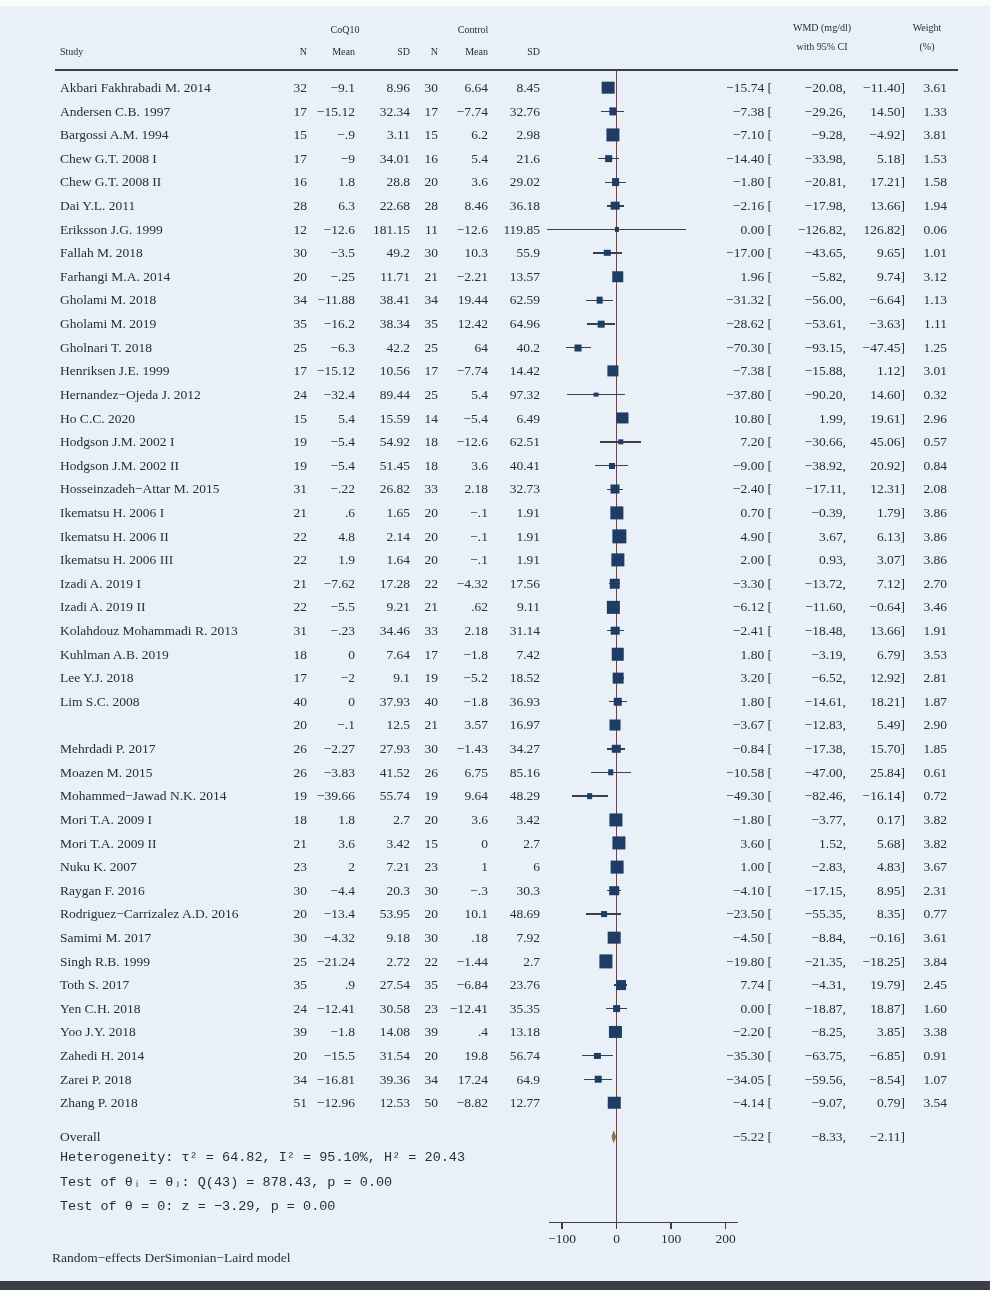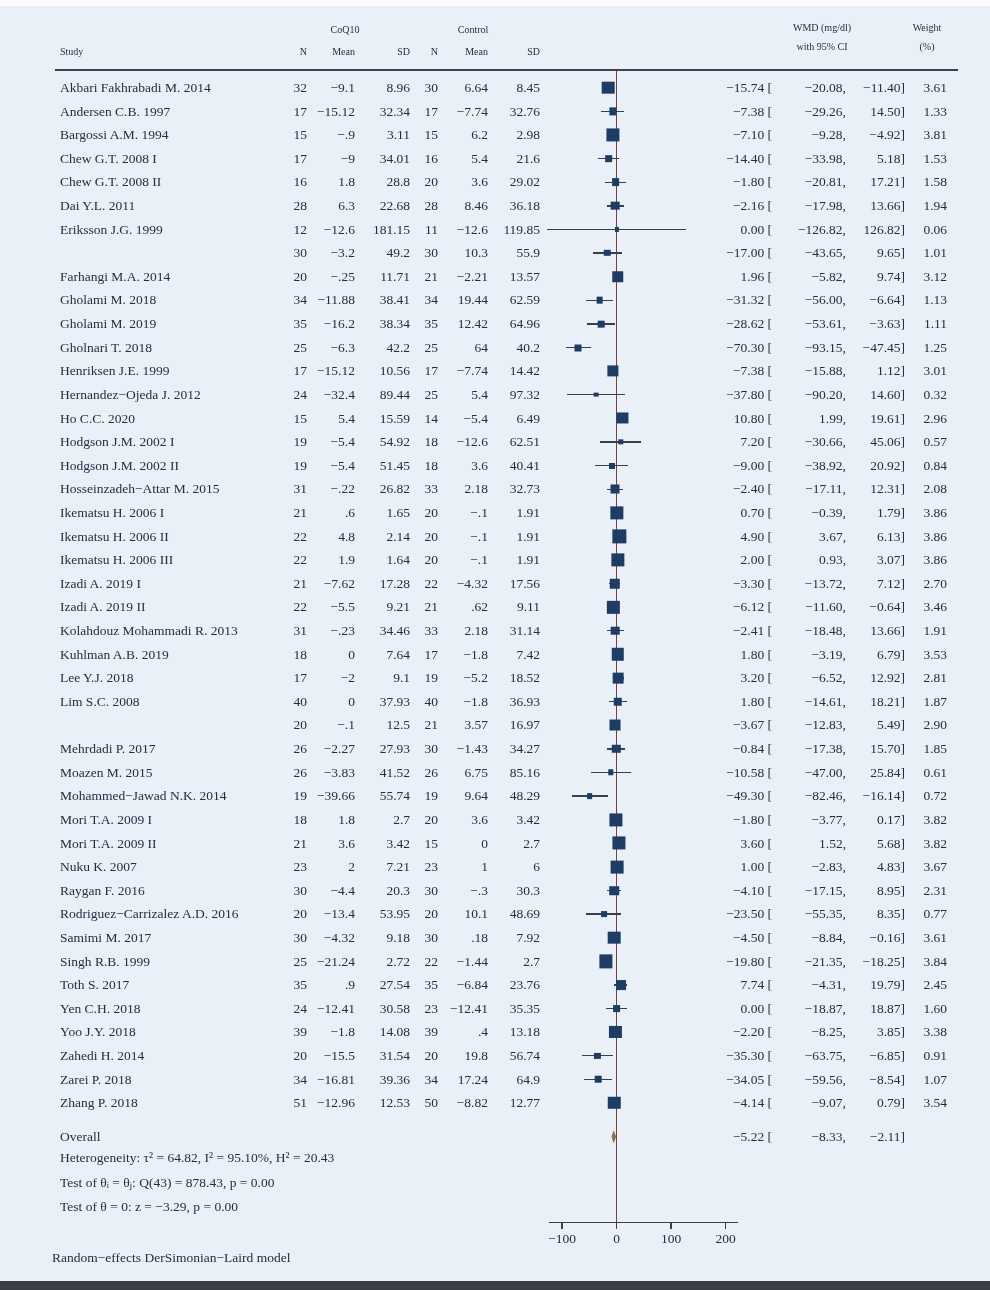--- a/index.html
+++ b/index.html
@@ -28,21 +28,21 @@
   .c-est {left:664px; width:108px; text-align:right;}
   .c-lo  {left:776px; width:70px;  text-align:right;}
   .c-hi  {left:848px; width:57px;  text-align:right;}
   .c-w   {left:905px; width:42px;  text-align:right;}
   .plotcell{position:absolute; left:545px; top:0; width:198px; height:100%;}
   .wh{position:absolute; top:50%; height:1.3px; margin-top:-0.65px; background:#3a3f4a;}
   .sq{position:absolute; top:50%; background:#1e3c64; transform:translate(-50%,-50%);}
   .diamond{position:absolute; top:50%; transform:translate(-50%,-50%);
     background:#8a7448; clip-path:polygon(50% 0,100% 50%,50% 100%,0 50%);}
   .overall-row{position:absolute; left:0; top:1125px; width:990px; height:23.62px;}
-  .stat-line{position:absolute; left:60px; font-size:13.5px; line-height:22px; white-space:nowrap;}
+  .stat-line{position:absolute; left:60px; font-size:13.5px; line-height:22px; white-space:nowrap;font-family:Liberation Mono, monospace;}
   .axis-line{position:absolute; left:549px; top:1222px; width:189px; height:1.4px; background:#3a3f4a;}
   .tick{position:absolute; width:1.4px; height:7px; top:1222px; background:#3a3f4a;}
   .tick-label{position:absolute; top:1231px; width:60px; text-align:center; font-size:13.5px;}
   .footer{position:absolute; left:52px; top:1249px; font-size:13.5px; line-height:18px; white-space:nowrap;}
 </style>
 </head>
 <body>
 
 <div class="page">
   <div class="top-strip"></div>
@@ -179,22 +179,23 @@
         <span class="cell c-est">0.00 [</span>
         <span class="cell c-lo">−126.82,</span>
         <span class="cell c-hi">126.82]</span>
         <span class="cell c-w">0.06</span>
         <div class="plotcell">
           <div class="wh" style="left: 2.4831px; width: 138.234px;"></div>
           <div class="sq" style="width: 4.144px; height: 4.144px; left: 71.6px;"></div>
         </div>
       </div>
       <div class="row">
+        <span class="cell c-study">Fallah M. 2018</span>
         <span class="cell c-n1">30</span>
-        <span class="cell c-m1">−3.2</span>
+        <span class="cell c-m1">−3.5</span>
         <span class="cell c-sd1">49.2</span>
         <span class="cell c-n2">30</span>
         <span class="cell c-m2">10.3</span>
         <span class="cell c-sd2">55.9</span>
         <span class="cell c-est">−17.00 [</span>
         <span class="cell c-lo">−43.65,</span>
         <span class="cell c-hi">9.65]</span>
         <span class="cell c-w">1.01</span>
         <div class="plotcell">
           <div class="wh" style="left: 47.8107px; width: 29.0485px;"></div>

